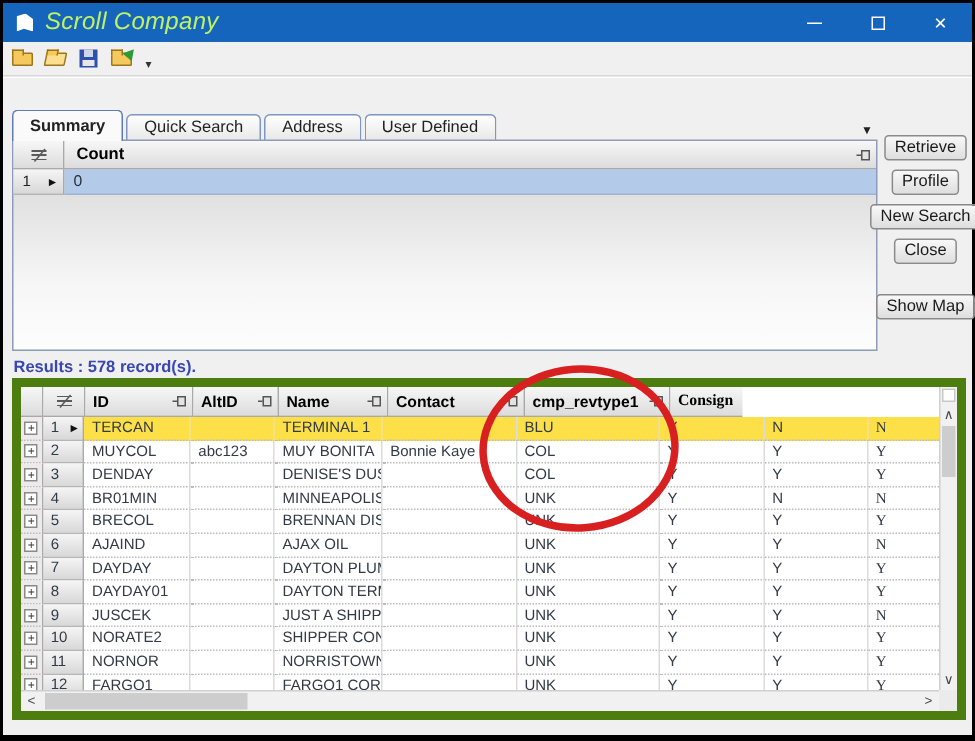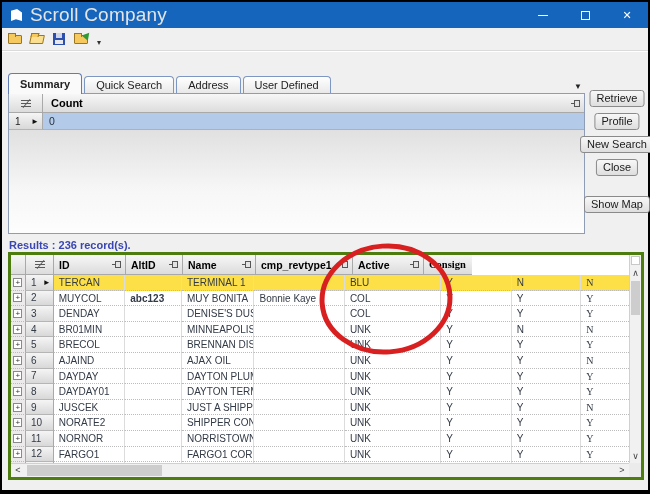--- a/index.html
+++ b/index.html
@@ -4,21 +4,21 @@
 <style>
   * { margin:0; padding:0; box-sizing:border-box; }
   html,body { width:650px; height:494px; }
   body { background:#000; position:relative; font-family:"Liberation Sans","DejaVu Sans",sans-serif; overflow:hidden; }
   .window { position:absolute; left:2px; top:2px; width:646px; height:488px; background:#fff; }
 
   
   .titlebar { position:absolute; left:0; top:0; right:0; height:26px; background:#1565bd; display:flex; align-items:center; }
   .app-icon { width:11px; height:12px; margin-left:9px; position:relative; background:#fff;
               clip-path:polygon(0 15%, 55% 0, 100% 30%, 100% 100%, 45% 85%, 0 100%); }
-  .title-text { color:#e5e5e5; font-size:19px; margin-left:8px; letter-spacing:.2px; }
+  .title-text { color:#bef264; font-size:16px; margin-left:8px; letter-spacing:.2px;font-style:italic; }
   .win-controls { margin-left:auto; display:flex; height:100%; }
   .win-btn { width:42px; height:100%; display:flex; align-items:center; justify-content:center; color:#fff; font-size:11px; }
   .glyph-min { width:10px; height:1px; background:#fff; }
   .glyph-max { width:9px; height:9px; border:1px solid #fff; }
 
   
   .toolbar { position:absolute; left:0; top:26px; right:0; height:23px; background:#f0f0f0; border-bottom:1px solid #dadada; display:flex; align-items:center; padding-left:5px; gap:4px; }
   .tb-icon { width:18px; height:16px; position:relative; }
   .folder { position:absolute; left:1px; top:4px; width:14px; height:9px; background:#f6c95e; border:1px solid #9b761c; border-radius:1px; }
   .folder::before { content:""; position:absolute; left:-1px; top:-3px; width:6px; height:3px; background:#f6c95e; border:1px solid #9b761c; border-bottom:none; }
@@ -64,31 +64,31 @@
   .ficon::after { content:""; position:absolute; left:5px; top:-1px; width:1px; height:11px; background:#5a5a5a; transform:rotate(40deg); }
   .tri { width:0; height:0; border-left:3px solid transparent; border-right:3px solid transparent; border-bottom:5px solid #cwhite; border-bottom-color:#cfcfcf; margin-right:2px; }
 
   
   .side-buttons { position:absolute; left:586px; top:38px; width:58px; }
   .btn { position:absolute; left:50%; transform:translateX(-50%); height:17px; background:linear-gradient(#f8f8f8,#dedede); border:1px solid #8a8a8a; border-radius:3px; font-size:11px; color:#1a1a1a; padding:0 6px; line-height:15px; white-space:nowrap; font-family:inherit; }
   .b-retrieve { top:0; } .b-profile { top:23px; } .b-newsearch { top:46px; } .b-close { top:69px; } .b-showmap { top:106px; }
 
   
   .results-label { position:absolute; left:7px; top:187px; font-size:11px; font-weight:bold; color:#3a46b2; }
-  .rgrid { position:absolute; left:6px; top:200px; width:636px; height:228px; border:3px solid #4d7c0f; background:#fff; }
+  .rgrid { position:absolute; left:6px; top:200px; width:636px; height:228px; border:6px solid #4d7c0f; background:#fff; }
   .rg-header { position:absolute; left:0; top:0; right:12px; height:20px; display:flex; }
   .rg-header .hcell { font-weight:bold; font-size:10.5px; color:#000; padding-left:5px; position:relative; overflow:hidden; white-space:nowrap; }
   .rg-rows { position:absolute; left:0; top:20px; right:12px; bottom:14px; overflow:hidden; }
   .rg-row { display:flex; height:15.6px; background:#fff; }
   .rg-row.sel .cell { background:#fde047; }
   .cell { border-right:1px solid #dcdcdc; border-bottom:1px dotted #bcbcbc; font-size:10px; color:#323a46; padding-left:5px; line-height:15px; overflow:hidden; white-space:nowrap; }
   .cell.rowhead { background:linear-gradient(#f5f5f5,#d8d8d8) !important; border-right:1px solid #a9a9a9; border-bottom:1px solid #b5b5b5; display:flex; align-items:center; justify-content:space-between; padding:0 2px 0 5px; }
   .cell.expcol { background:#eceaea !important; border-right:1px solid #a9a9a9; display:flex; align-items:center; justify-content:center; padding:0; }
   .exp-icon { width:9px; height:9px; border:1px solid #8a8a8a; background:#fff; font-size:8px; line-height:7px; text-align:center; color:#333; }
-  .c-exp{width:15px;} .c-num{width:28px;} .c-id{width:72px;} .c-alt{width:57px;font-weight:bold;} .c-name{width:73px;}
+  .c-exp{width:15px;} .c-num{width:28px;} .c-id{width:72px;} .c-alt{width:57px;} .c-name{width:73px;}
   .c-con{width:91px;} .c-rev{width:97px;} .c-act{width:71px;} .c-shp{width:70px;} .c-cg{width:48px; border-right:none;font-family:Liberation Serif, serif;}
   .rg-row .cur-arrow { display:none; }
   .rg-row.sel .cur-arrow { display:inline; }
 
   
   .vsb { position:absolute; right:0; top:0; bottom:14px; width:12px; background:#f1f1f1; border-left:1px solid #d0d0d0; }
   .vsb-corner { position:absolute; top:1px; left:1px; right:1px; height:9px; background:#fff; border:1px solid #c8c8c8; }
   .sb-btn { position:absolute; left:0; right:0; height:13px; text-align:center; font-size:9px; color:#444; line-height:12px; }
   .vsb-up { top:12px; } .vsb-down { bottom:0; }
   .vsb-thumb { position:absolute; left:1px; right:1px; top:26px; height:34px; background:#cdcdcd; }
@@ -171,47 +171,47 @@
     </div>
 
     <div class="side-buttons">
       <button class="btn b-retrieve">Retrieve</button>
       <button class="btn b-profile">Profile</button>
       <button class="btn b-newsearch">New Search</button>
       <button class="btn b-close">Close</button>
       <button class="btn b-showmap">Show Map</button>
     </div>
 
-    <div class="results-label">Results : 236 record(s).</div>
+    <div class="results-label">Results : 578 record(s).</div>
 
     <div class="rgrid">
       <div class="rg-header">
         <div class="hcell c-exp"></div>
         <div class="hcell c-num" style="justify-content:center; padding-left:0;">
             <span class="ficon"></span>
           </div>
         <div class="hcell c-id">
             <span>ID</span>
             <span class="pin pin-right"></span>
           </div>
         <div class="hcell c-alt">
             <span>AltID</span>
             <span class="pin pin-right"></span>
           </div>
         <div class="hcell c-name">
             <span>Name</span>
             <span class="pin pin-right"></span>
           </div>
+        <div class="hcell c-con">
+            <span>Contact</span>
+            <span class="pin pin-right"></span>
+          </div>
         <div class="hcell c-rev">
             <span>cmp_revtype1</span>
             <span style="position:absolute; right:14px; top:7px;" class="tri"></span>
-            <span class="pin pin-right"></span>
-          </div>
-        <div class="hcell c-act">
-            <span>Active</span>
             <span class="pin pin-right"></span>
           </div>
         <div class="hcell c-cg">
             <span>Consign</span>
           </div>
       </div>
 
       <div class="rg-rows" id="rows">
           <div class="rg-row sel">
     <div class="cell expcol c-exp">

